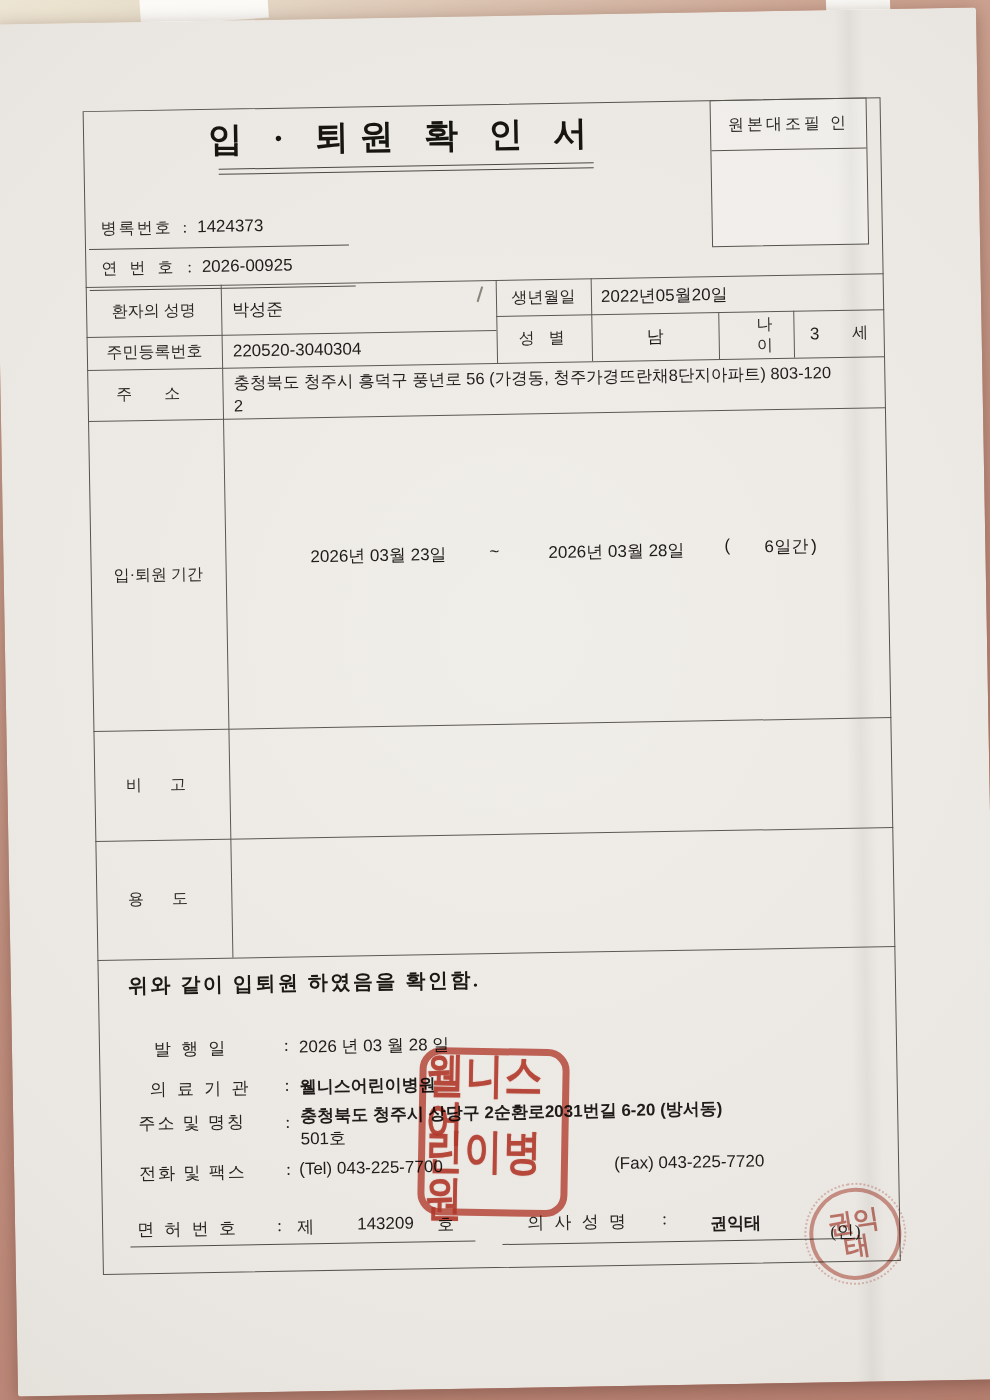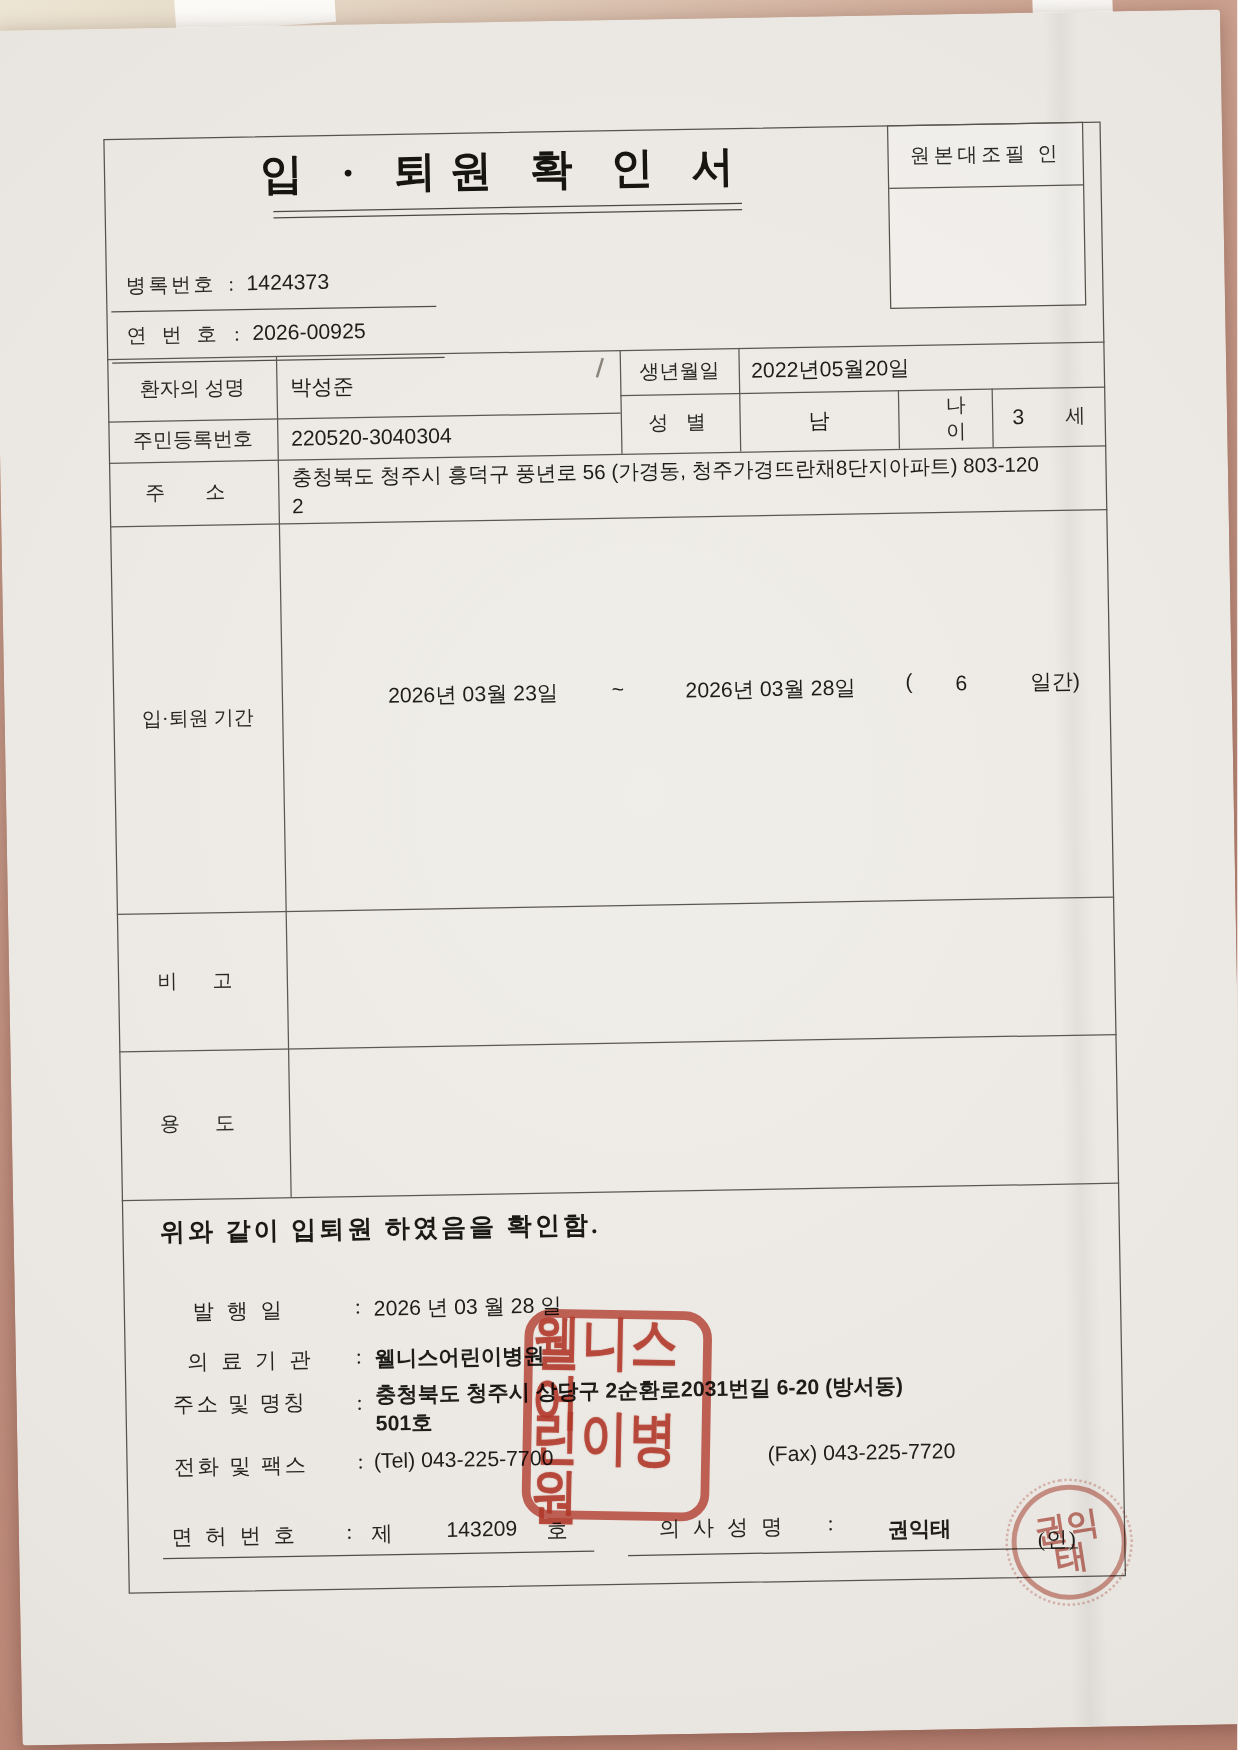--- a/index.html
+++ b/index.html
@@ -137,21 +137,21 @@
       </div>
 
       <div class="cell c-center" style="left:0;top:310px;width:135px;height:310px;">
         <span class="label">입·퇴원 기간</span>
       </div>
       <span class="crow-val" style="left:220px;top:438px;">2026년 03월 23일</span>
       <span class="crow-val" style="left:399px;top:438px;">~</span>
       <span class="crow-val" style="left:458px;top:438px;">2026년 03월 28일</span>
       <span class="crow-val" style="left:634px;top:436px;">(</span>
       <span class="crow-val" style="left:674px;top:438px;">6</span>
-      <span class="crow-val" style="left:734px;top:436px;">일간)</span>
+      <span class="crow-val" style="left:684px;top:436px;font-family:Liberation Mono, monospace;">일간)</span>
 
       <div class="cell c-center" style="left:0;top:620px;width:135px;height:110px;">
         <span class="label" style="letter-spacing:12px;">비 고</span>
       </div>
       <div class="cell c-center" style="left:0;top:730px;width:135px;height:119px;">
         <span class="label" style="letter-spacing:12px;">용 도</span>
       </div>
 
       <div class="statement">위와 같이 입퇴원 하였음을 확인함.</div>
 
@@ -159,21 +159,21 @@
       <span class="crow-colon" style="left:185px;top:928px;">:</span>
       <span class="crow-val" style="left:200px;top:928px;">2026 년  03 월  28 일</span>
 
       <span class="crow-label" style="left:50px;top:968px;">의 료 기 관</span>
       <span class="crow-colon" style="left:185px;top:968px;">:</span>
       <span class="crow-val" style="left:200px;top:968px;font-weight:bold;">웰니스어린이병원</span>
 
       <span class="crow-label" style="left:38px;top:1002px;letter-spacing:2px;">주소 및 명칭</span>
       <span class="crow-colon" style="left:185px;top:1005px;">:</span>
       <span class="crow-val" style="left:200px;top:997px;font-weight:bold;">충청북도 청주시 상당구 2순환로2031번길 6-20 (방서동)</span>
-      <span class="crow-val" style="left:200px;top:1020px;font-weight:bold;">501호</span>
+      <span class="crow-val" style="left:200px;top:1020px;font-weight:normal;">501호</span>
 
       <span class="crow-label" style="left:38px;top:1052px;letter-spacing:2px;">전화 및 팩스</span>
       <span class="crow-colon" style="left:185px;top:1052px;">:</span>
       <span class="crow-val" style="left:198px;top:1052px;">(Tel) 043-225-7700</span>
       <span class="crow-val" style="left:513px;top:1052px;">(Fax) 043-225-7720</span>
 
       <span class="crow-label" style="left:35px;top:1108px;">면 허 번 호</span>
       <span class="crow-colon" style="left:175px;top:1108px;">:</span>
       <span class="crow-label" style="left:195px;top:1108px;">제</span>
       <span class="crow-val" style="left:255px;top:1108px;">143209</span>

